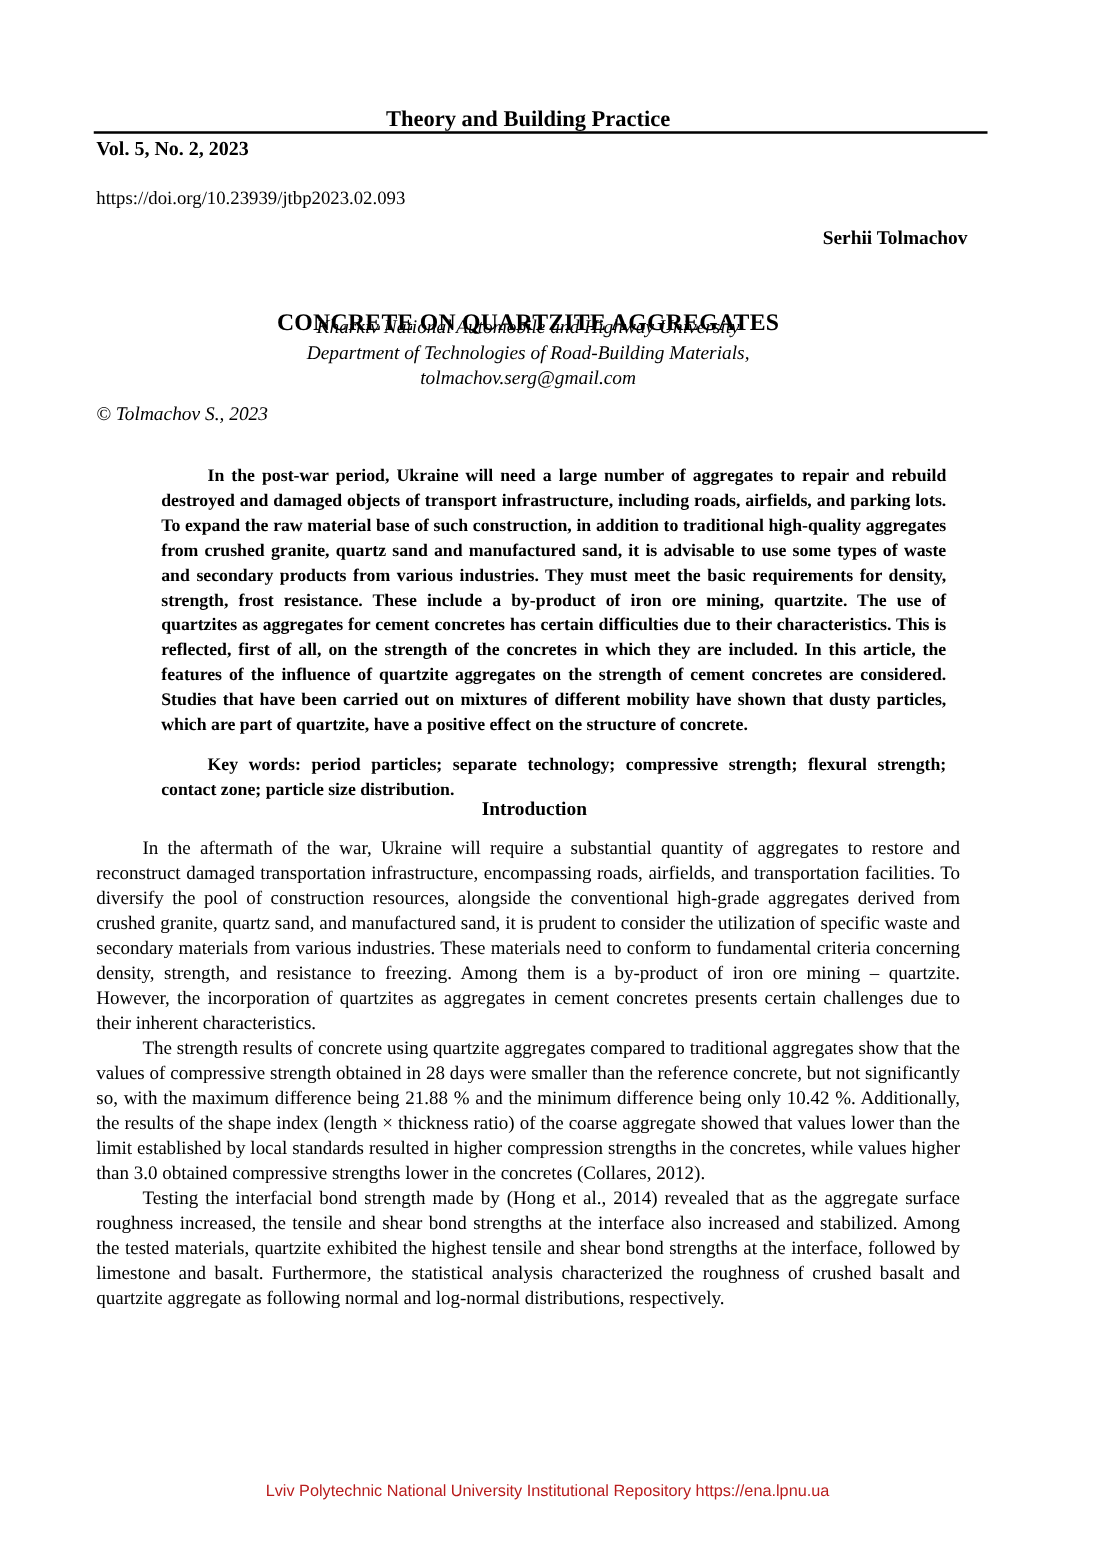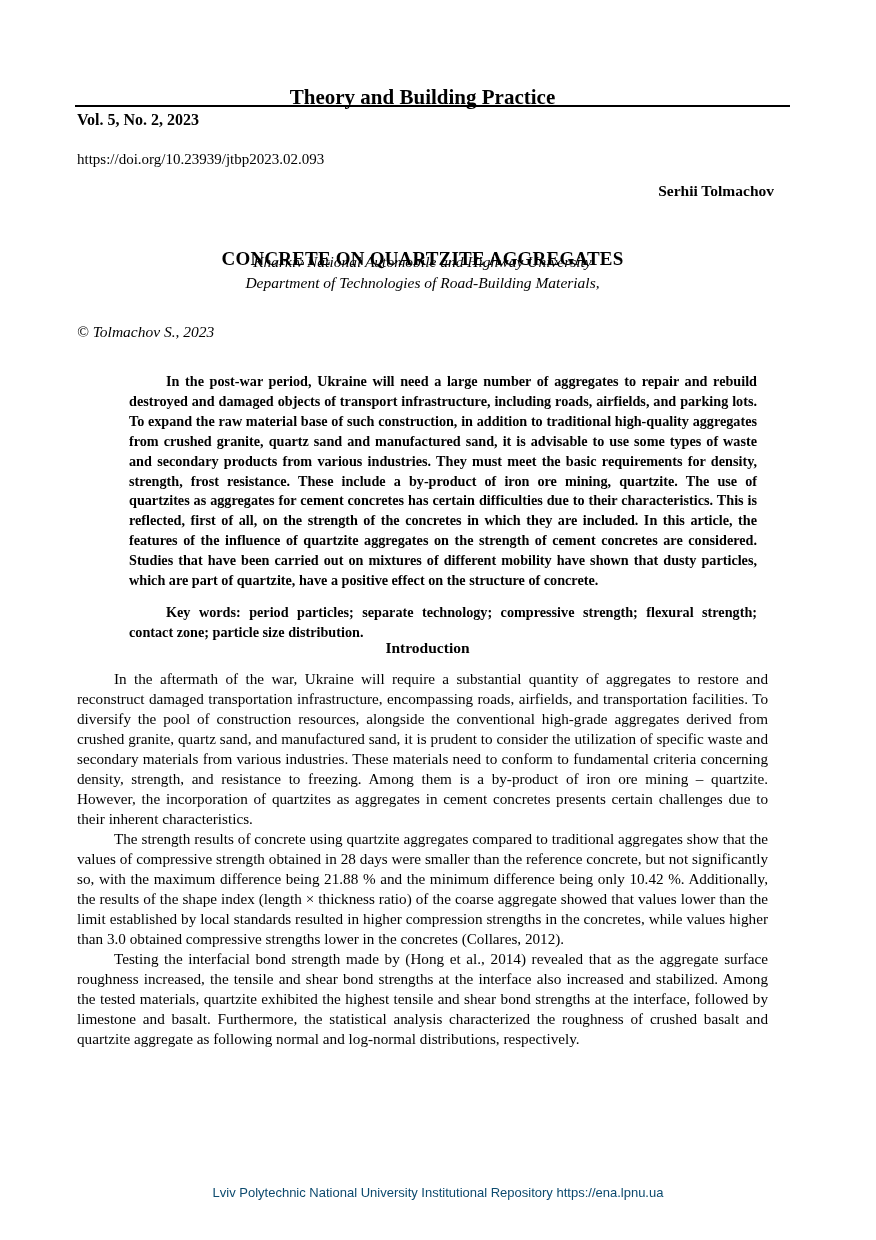--- a/index.html
+++ b/index.html
@@ -16,21 +16,21 @@
     font-family: "Liberation Serif", "DejaVu Serif", serif;
     overflow: hidden;
   }
   .journal-header {
     position: absolute;
     top: 85px;
     left: 77px;
     width: 691px;
     text-align: center;
     font-weight: bold;
-    font-size: 21px;
+    font-size: 18px;
   }
   .header-rule {
     position: absolute;
     top: 105px;
     left: 75px;
     width: 715px;
     height: 2px;
     background: #000000;
   }
   .volume-line {
@@ -120,21 +120,21 @@
     text-indent: 37px;
   }
   .repo-footer {
     position: absolute;
     top: 1185px;
     left: 0;
     width: 876px;
     text-align: center;
     font-family: "Liberation Sans", "DejaVu Sans", sans-serif;
     font-size: 13px;
-    color: #0c4a6e;
+    color: #b91c1c;
   }
 </style>
 </head>
 <body>
 
 <div id="page">
 
   <div class="journal-header">Theory and Building Practice</div>
 
   <div class="header-rule"></div>
@@ -143,20 +143,21 @@
 
   <div class="doi-line">https://doi.org/10.23939/jtbp2023.02.093</div>
 
   <div class="author-line">Serhii Tolmachov</div>
 
   <div class="paper-title">CONCRETE ON QUARTZITE AGGREGATES</div>
 
   <div class="affiliation">
     <div>Kharkiv National Automobile and Highway University</div>
     <div>Department of Technologies of Road-Building Materials,</div>
+    <div>tolmachov.serg@gmail.com</div>
   </div>
 
   <div class="copyright-line">© Tolmachov S., 2023</div>
 
   <div class="abstract-block">
     <p>In the post-war period, Ukraine will need a large number of aggregates to repair and rebuild destroyed and damaged objects of transport infrastructure, including roads, airfields, and parking lots. To expand the raw material base of such construction, in addition to traditional high-quality aggregates from crushed granite, quartz sand and manufactured sand, it is advisable to use some types of waste and secondary products from various industries. They must meet the basic requirements for density, strength, frost resistance. These include a by-product of iron ore mining, quartzite. The use of quartzites as aggregates for cement concretes has certain difficulties due to their characteristics. This is reflected, first of all, on the strength of the concretes in which they are included. In this article, the features of the influence of quartzite aggregates on the strength of cement concretes are considered. Studies that have been carried out on mixtures of different mobility have shown that dusty particles, which are part of quartzite, have a positive effect on the structure of concrete.</p>
     <p>Key words: period particles; separate technology; compressive strength; flexural strength; contact zone; particle size distribution.</p>
   </div>
 
   <div class="section-heading">Introduction</div>

